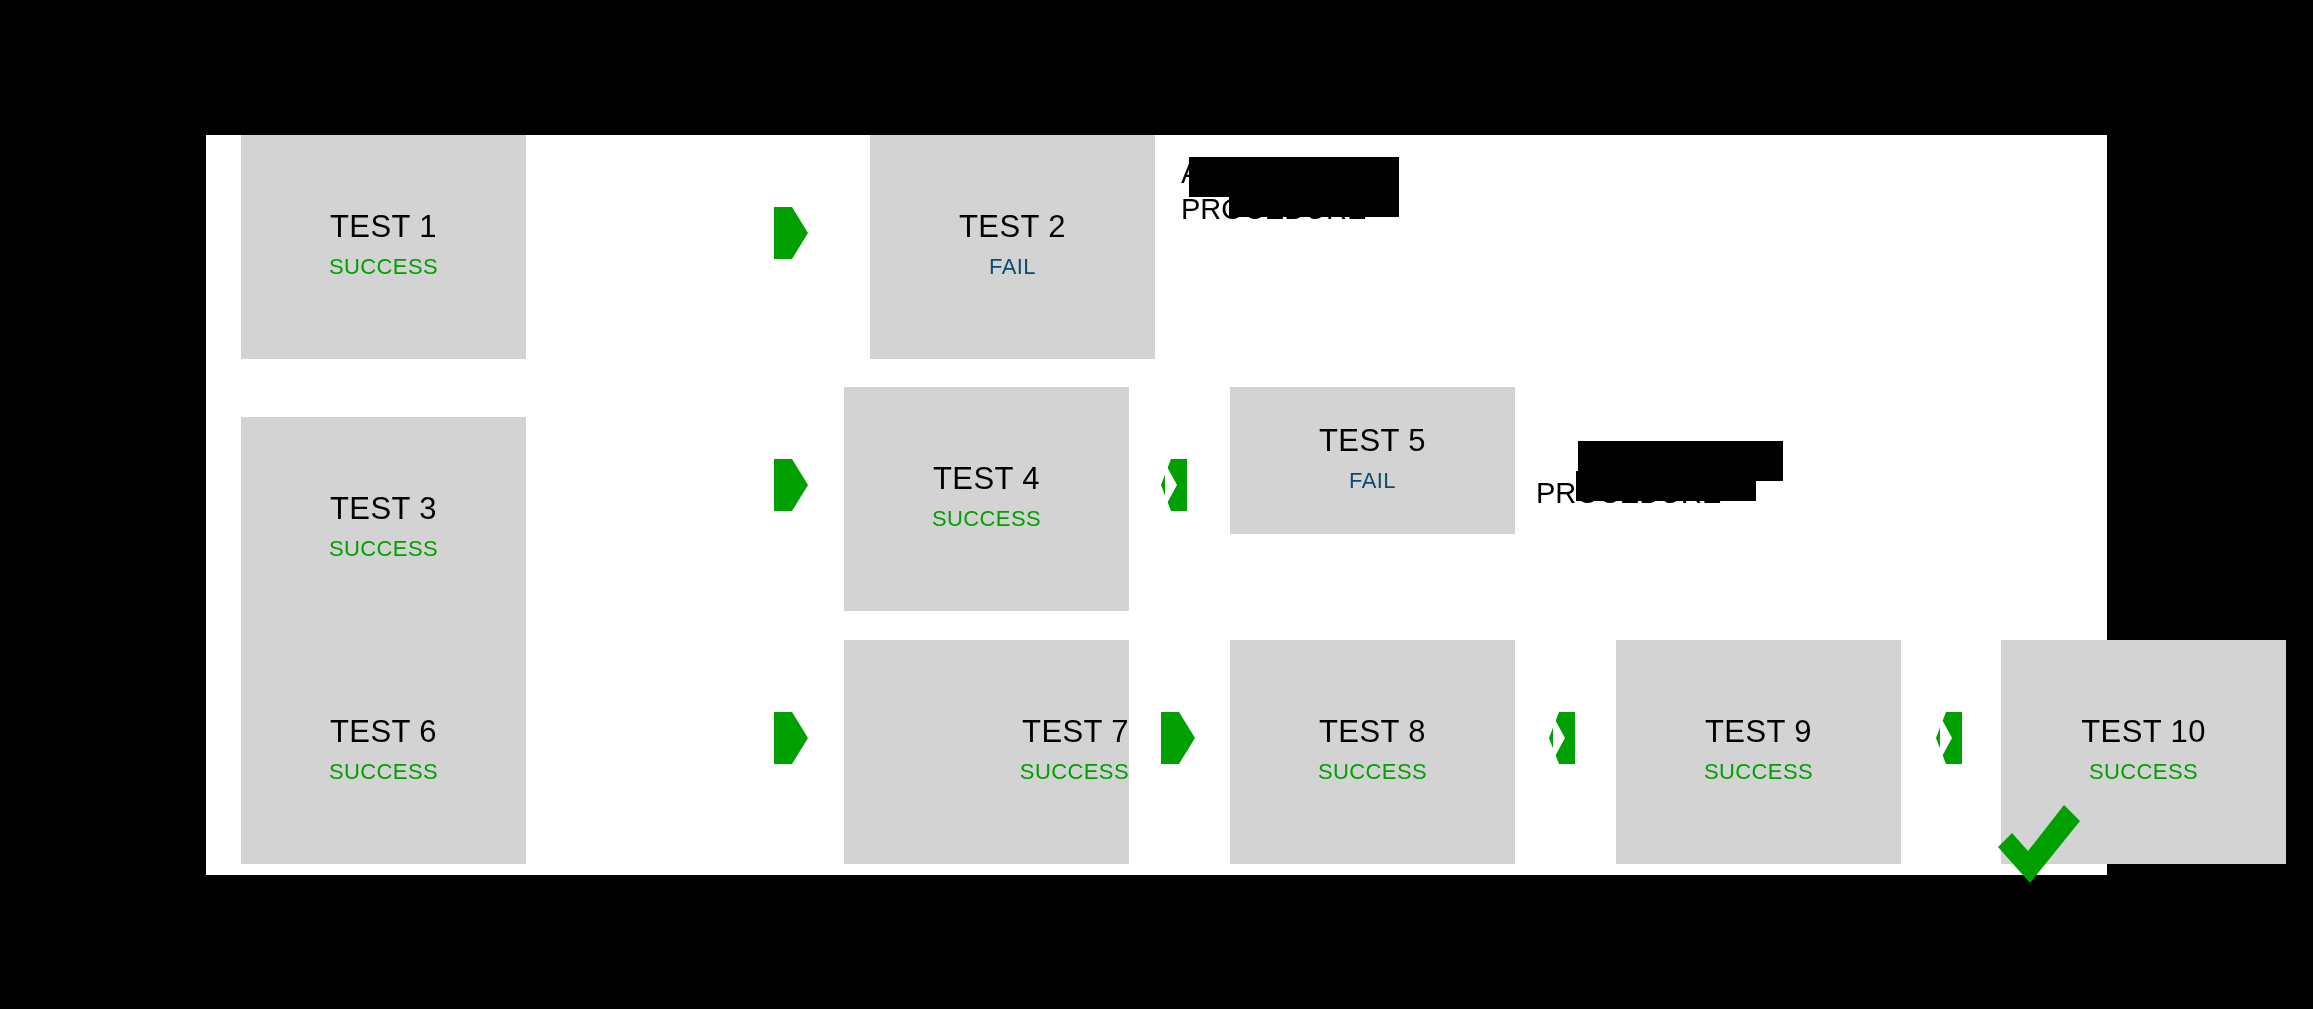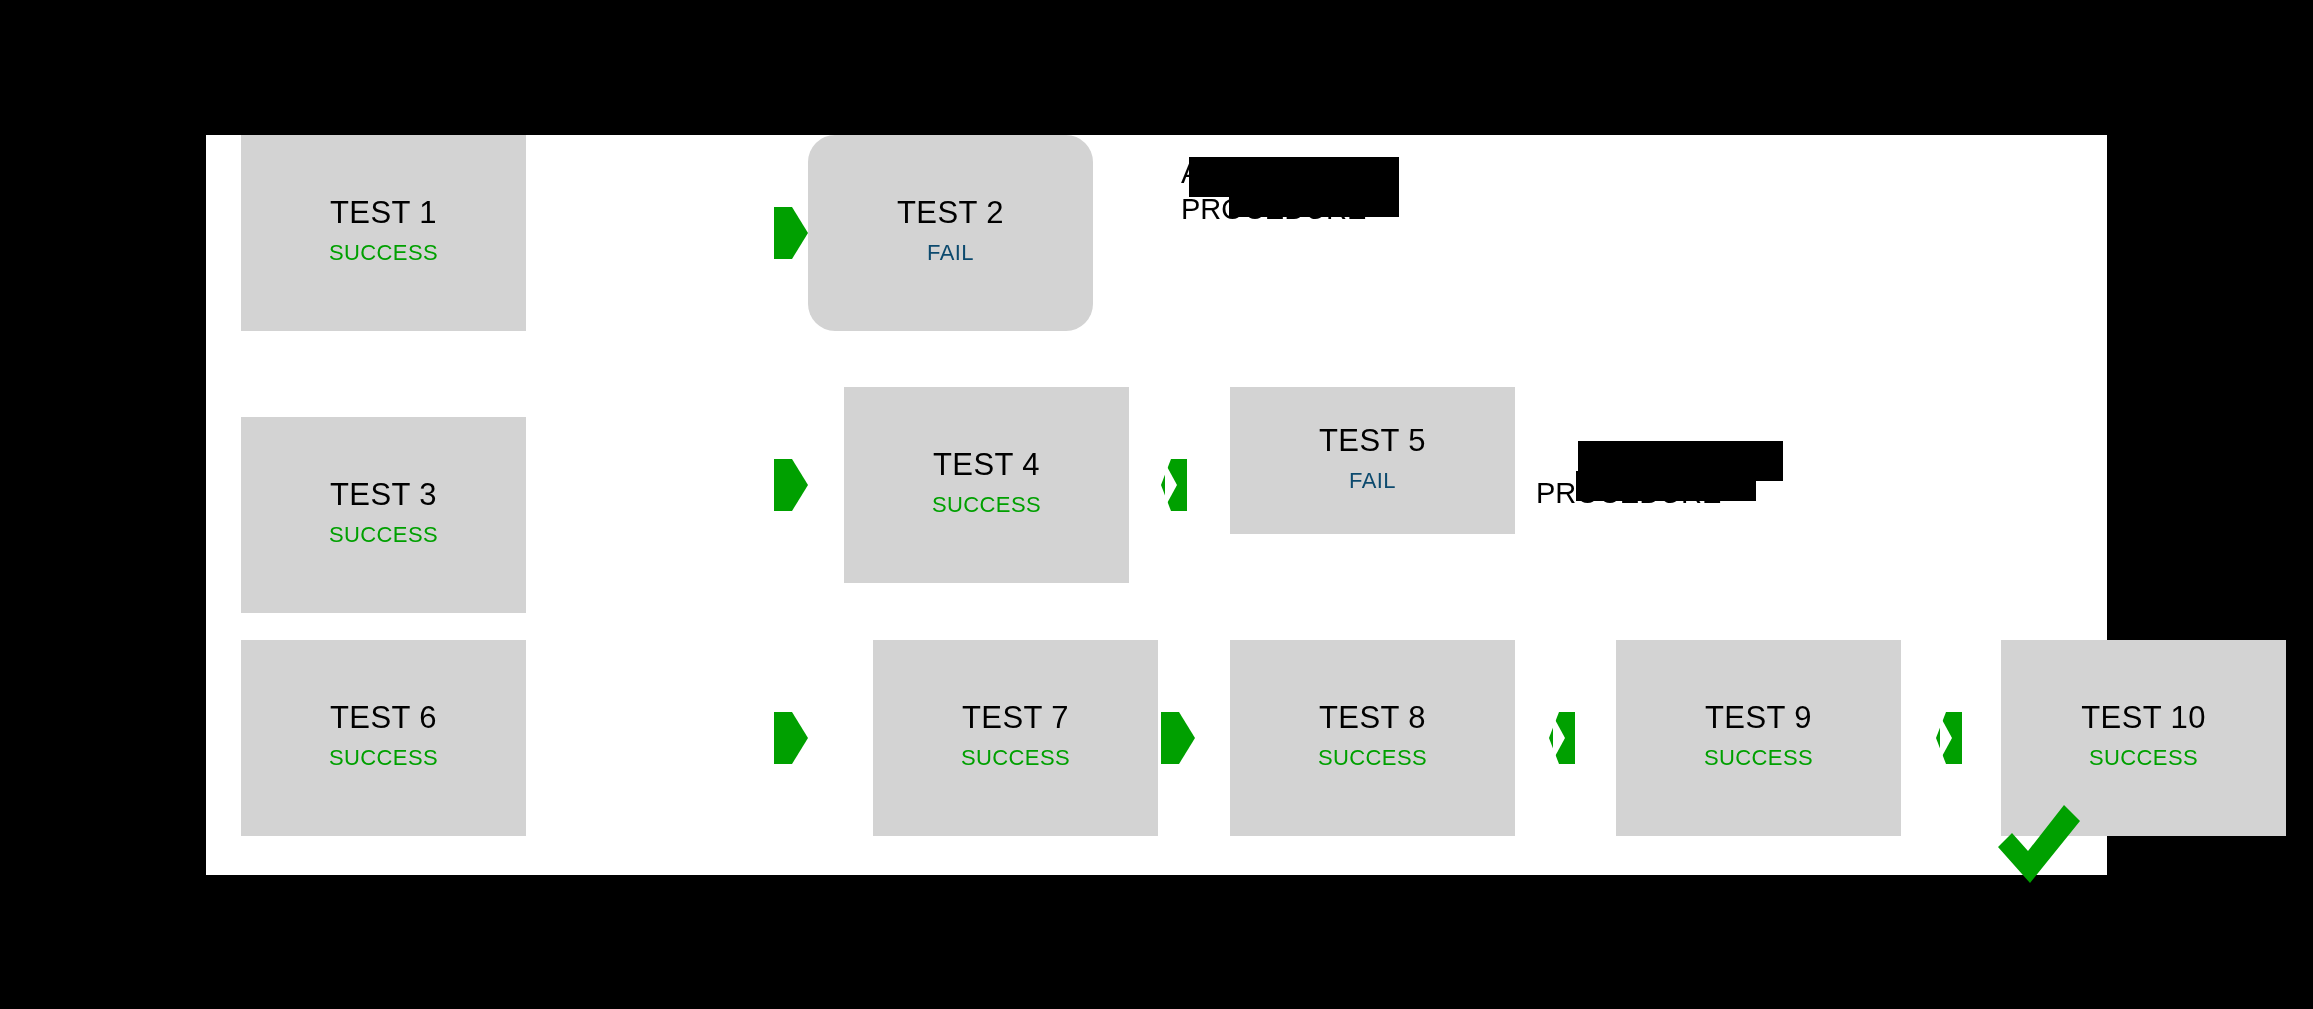--- a/index.html
+++ b/index.html
@@ -54,21 +54,21 @@
     text-align: center;
     white-space: nowrap;
     overflow: hidden;
   }
 
   
   .test-node {
     position: absolute;
     top: 0px;
     width: 285px;
-    height: 196px;
+    height: 224px;
     background: #d3d3d3;
     display: flex;
     flex-direction: column;
     align-items: center;
     justify-content: center;
     box-sizing: border-box;
   }
   .test-node .node-title {
     color: #000000;
     font-size: 31px;
@@ -129,21 +129,21 @@
       <span class="node-title">TEST 1</span>
       <span class="node-status status-success">SUCCESS</span>
     </div>
 
     <div class="arrow" style="left:568px;">
       <svg viewBox="0 0 34 60" xmlns="http://www.w3.org/2000/svg">
         <path d="M0 4 L0 56 L18 56 L34 30 L18 4 Z" fill="#00a000"></path>
       </svg>
     </div>
 
-    <div class="test-node" style="left:602px;border-radius:27px;">
+    <div class="test-node" style="left:664px;">
       <span class="node-title">TEST 2</span>
       <span class="node-status status-fail">FAIL</span>
     </div>
 
     <div class="redacted-note" style="left:975px; top:20px;">
       <div class="note-line">AL</div>
       <div class="note-line">PROCEDURE</div>
       <div class="redaction-bar" style="left:8px; top:2px; width:210px; height:40px;"></div>
       <div class="redaction-bar" style="left:48px; top:32px; width:170px; height:30px;"></div>
     </div>
@@ -197,21 +197,21 @@
       <span class="node-title">TEST 6</span>
       <span class="node-status status-success">SUCCESS</span>
     </div>
 
     <div class="arrow" style="left:568px;">
       <svg viewBox="0 0 34 60" xmlns="http://www.w3.org/2000/svg">
         <path d="M0 4 L0 56 L18 56 L34 30 L18 4 Z" fill="#00a000"></path>
       </svg>
     </div>
 
-    <div class="test-node" style="left:667px;">
+    <div class="test-node" style="left:638px;align-items:flex-end;">
       <span class="node-title">TEST 7</span>
       <span class="node-status status-success">SUCCESS</span>
     </div>
 
     <div class="arrow" style="left:955px;">
       <svg viewBox="0 0 34 60" xmlns="http://www.w3.org/2000/svg">
         <path d="M0 4 L0 56 L18 56 L34 30 L18 4 Z" fill="#00a000"></path>
       </svg>
     </div>
 

